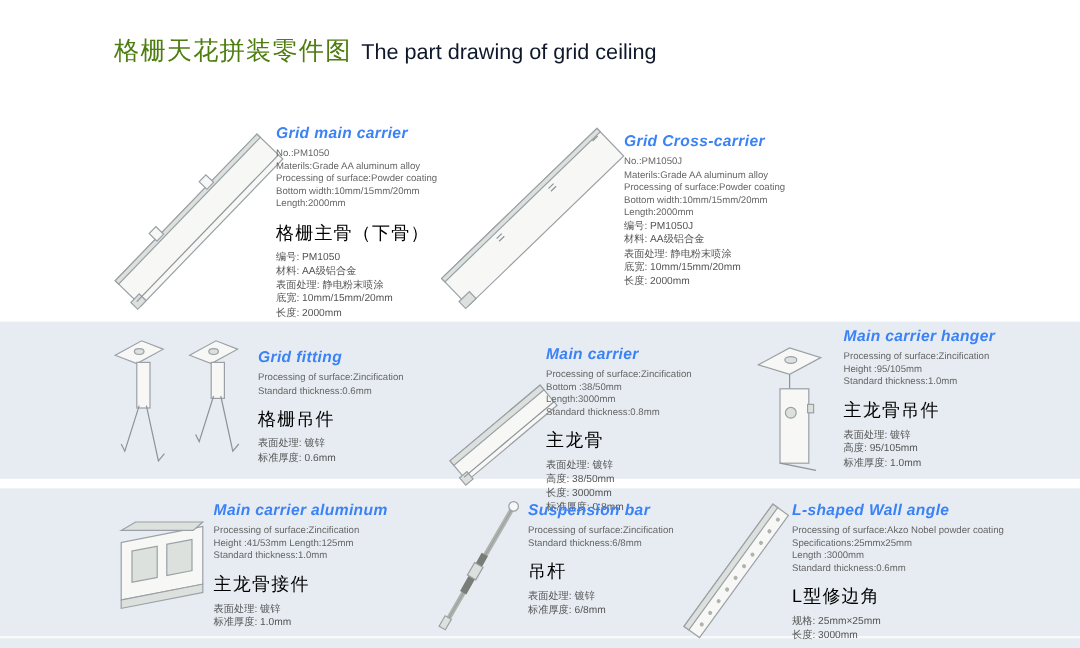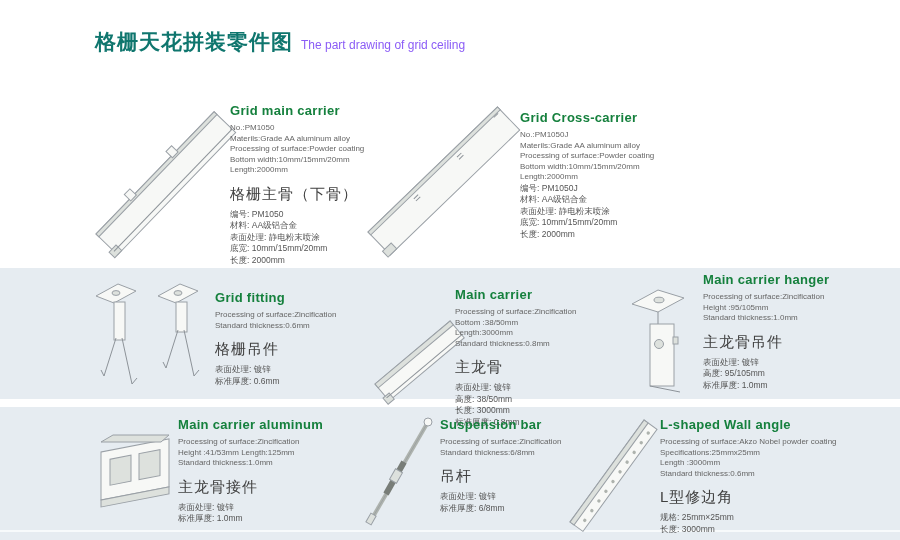--- a/index.html
+++ b/index.html
@@ -7,26 +7,26 @@
     width:900px;height:540px;position:relative;overflow:hidden;
     background:#ffffff;
     font-family:"Liberation Sans","DejaVu Sans",sans-serif;
     color:#444;
   }
   .band{position:absolute;left:0;width:900px;background:#e6ecf1;}
   #band-mid{top:268px;height:131px;}
   #band-bot{top:407px;height:133px;}
   .hairline{position:absolute;left:0;width:900px;height:2px;background:#f7fafb;}
   #page-title{position:absolute;left:95px;top:28px;white-space:nowrap;}
-  #page-title .zh{font-size:21px;color:#0f766e;font-weight:700;letter-spacing:1px;text-align:right;}
-  #page-title .en{font-size:12px;color:#8b5cf6;margin-left:8px;}
+  #page-title .zh{font-size:21px;color:#4d7c0f;font-weight:400;letter-spacing:1px;text-align:right;}
+  #page-title .en{font-size:18px;color:#0f172a;margin-left:8px;}
   .sec{position:absolute;}
-  .sec-title{font-size:13px;font-weight:bold;color:#15803d;letter-spacing:.3px;margin:0 0 5px 0;}
+  .sec-title{font-size:13px;font-weight:bold;color:#3b82f6;letter-spacing:.3px;margin:0 0 5px 0;font-style:italic;}
   .spec{font-size:8px;line-height:10.5px;color:#666;}
-  .zh-title{font-size:15px;color:#404040;margin:9px 0 5px 0;font-weight:500;letter-spacing:1px;}
+  .zh-title{font-size:15px;color:#000000;margin:9px 0 5px 0;font-weight:500;letter-spacing:1px;}
   .zh-spec{font-size:8.5px;line-height:11.5px;color:#555;}
   .illus{position:absolute;}
   svg{overflow:visible;display:block;}
   .metal{fill:#f7f8f6;stroke:#9aa0a6;stroke-width:1;}
   .metal-dk{fill:#dde1dd;stroke:#9aa0a6;stroke-width:1;}
   .wire{stroke:#8d9399;stroke-width:1;fill:none;}
 </style>
 </head>
 <body>
 

